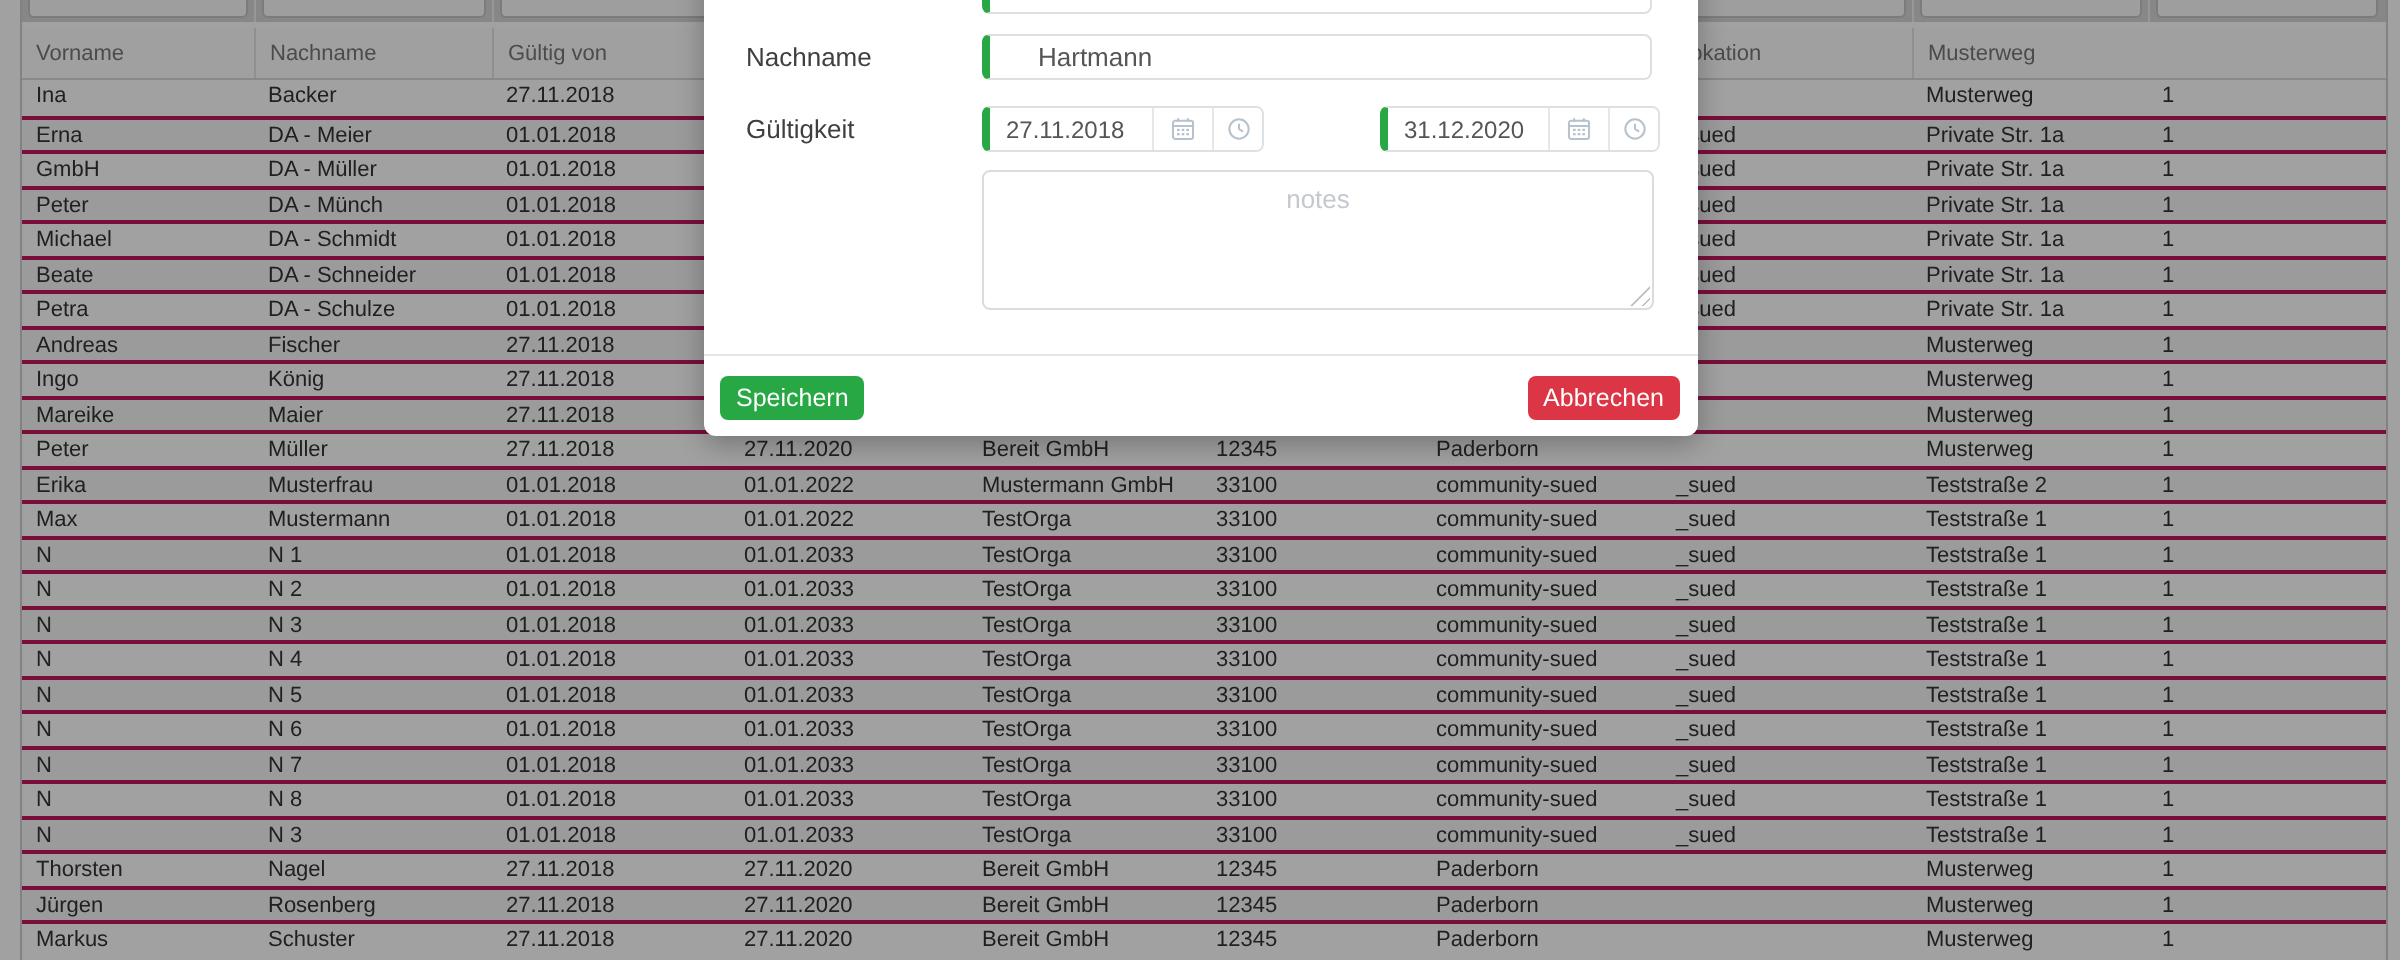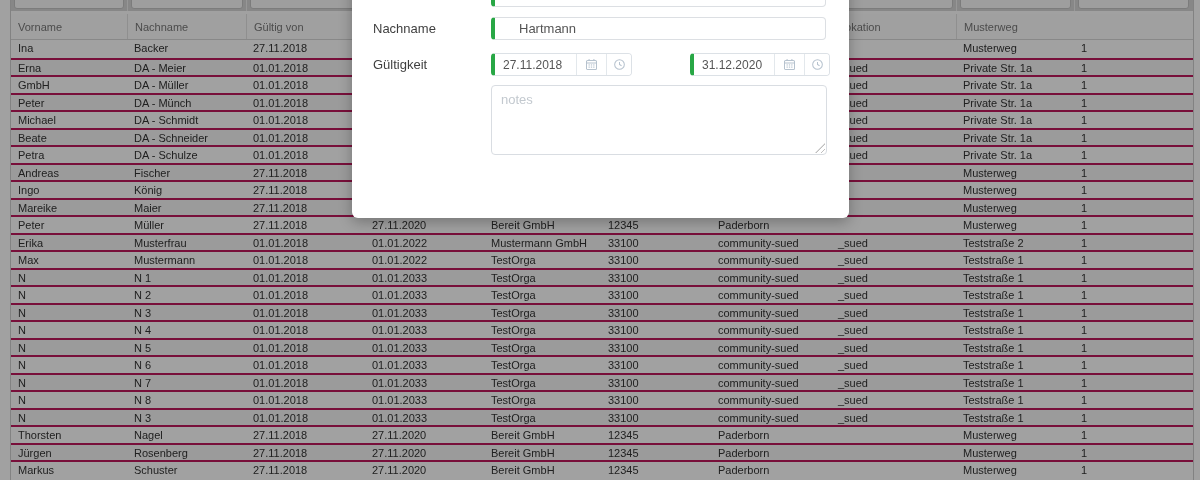--- a/index.html
+++ b/index.html
@@ -52,21 +52,21 @@
   .dg-to { left:298px; width:140px;margin-left:40px; }
   .d-text { flex:1 1 auto; min-width:0; border:none; outline:none; padding:0 0 0 8px;
     font-size:12px; color:#555555; background:#ffffff;
     font-family:"Liberation Sans","DejaVu Sans",sans-serif; }
   .d-btn { flex:none; width:30px; border:none; border-left:1px solid #e3e8ec; background:#ffffff;
     display:flex; align-items:center; justify-content:center; padding:0; cursor:pointer; }
   .d-btn.small { width:25px; }
   .ta-wrap { position:absolute; left:139px; right:22px; top:131px; height:70px; }
   .ta-wrap textarea { width:100%; height:100%; resize:none; border:1px solid #d9dde2;
     border-radius:4px; padding:6px 9px; font-size:13px; color:#555555; outline:none;
-    font-family:"Liberation Sans","DejaVu Sans",sans-serif; }
+    font-family:"Liberation Sans","DejaVu Sans",sans-serif;text-align:center; }
   .ta-wrap textarea::placeholder { color:#c3c9cf; }
   .resize-handle { position:absolute; right:2px; bottom:2px; width:10px; height:10px;
     background:repeating-linear-gradient(135deg, transparent 0 3px, #bfbfbf 3px 4px);
     clip-path:polygon(100% 0, 100% 100%, 0 100%); pointer-events:none; }
   .m-footer { position:absolute; left:0; right:0; bottom:0; height:41px;
     border-top:1px solid #e6e6e6; }
   .btn { position:absolute; top:10px; height:22px; line-height:22px; padding:0 8px;
     border:none; border-radius:4px; font-size:12.5px; color:#ffffff; cursor:pointer;
     font-family:"Liberation Sans","DejaVu Sans",sans-serif; }
   .btn-save { left:8px; background:#28a745; }
@@ -493,15 +493,19 @@
           </svg>
         </span>
       </button>
     </div>
 
     <div class="ta-wrap">
       <textarea placeholder="notes" style=""></textarea>
       <div class="resize-handle"></div>
     </div>
 
+    <div class="m-footer">
+      <button class="btn btn-save">Speichern</button>
+      <button class="btn btn-cancel">Abbrechen</button>
+    </div>
   </div>
 
 </div>
 
 </body></html>

